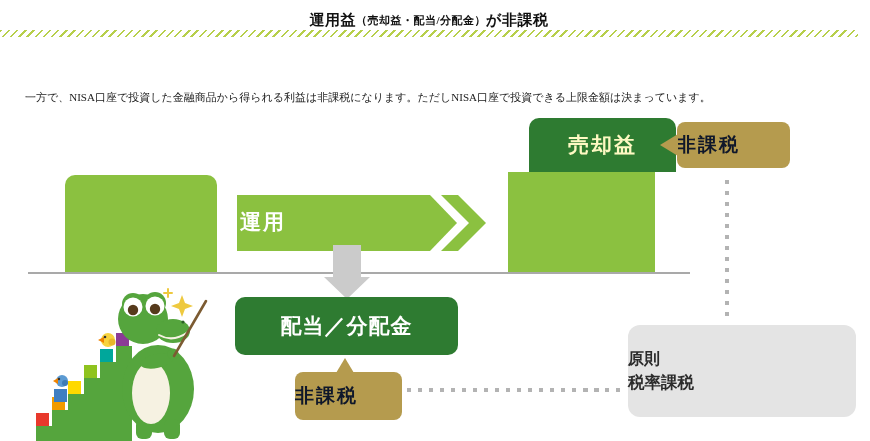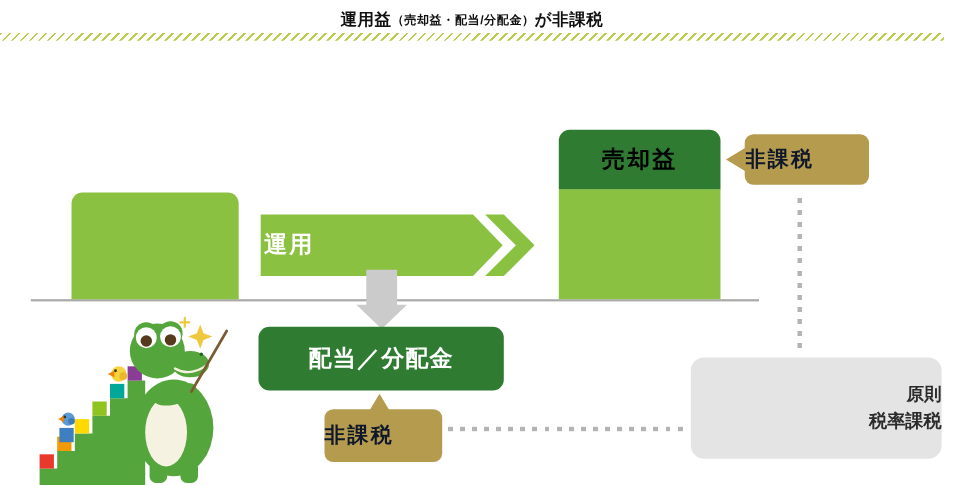--- a/index.html
+++ b/index.html
@@ -2,21 +2,21 @@
 <html><head>
 <meta charset="utf-8">
 <style>
   * { margin: 0; padding: 0; box-sizing: border-box; }
   html, body { background: #fff; }
   .stage {
     position: relative;
     width: 858px; height: 441px;
     background: #ffffff;
     overflow: hidden;
-    font-family: Liberation Sans, sans-serif;
+    font-family: Liberation Serif, serif;
     color: #1a1a1a;
   }
   
   .title {
     position: absolute; top: 6px; left: 0; width: 100%;
     text-align: center; font-weight: bold; color: #111;
     line-height: 20px; letter-spacing: .5px;
   }
   .title .t-big   { font-size: 15px; vertical-align: middle; }
   .title .t-small { font-size: 11px; vertical-align: middle; }
@@ -43,25 +43,25 @@
   }
   .flow-arrow { position: absolute; left: 233px; top: 193px; }
   .flow-label {
     position: absolute; left: 240px; top: 208px; width: 200px;
     text-align: left; font-size: 21px; font-weight: bold; color: #fff;
     letter-spacing: 2px;
   }
   .down-arrow { position: absolute; left: 318px; top: 245px; }
 
   .bar-right-top {
-    position: absolute; left: 508px; top: 118px;
+    position: absolute; left: 529px; top: 118px;
     width: 147px; height: 54px;
     background: #2e7b31; border-radius: 10px 10px 0 0;
     display: flex; align-items: center; justify-content: center;
-    color: #000000; font-size: 21px; font-weight: bold; letter-spacing: 2px;
+    color: #fef9c3; font-size: 21px; font-weight: bold; letter-spacing: 2px;
   }
   .bar-right-bottom {
     position: absolute; left: 508px; top: 172px;
     width: 147px; height: 100px; background: #8bc140;
   }
 
   
   .badge {
     position: absolute; background: #b59b4e; border-radius: 8px;
     display: flex; align-items: center; 
@@ -96,39 +96,40 @@
   .dash-h {
     position: absolute; left: 407px; top: 388px; width: 216px; height: 4px;
     background: repeating-linear-gradient(to right, #b3b3b3 0 4.5px, transparent 4.5px 11px);
   }
 
   
   .principle-box {
     position: absolute; left: 628px; top: 325px;
     width: 228px; height: 92px;
     background: #e4e4e4; border-radius: 12px;
-    display: flex; flex-direction: column; align-items: flex-end; justify-content: center;
+    display: flex; flex-direction: column; align-items: flex-start; justify-content: center;
     color: #2b2b2b;
   }
   .principle-box .pl1 { font-size: 16px; font-weight: 600; margin-bottom: 2px; }
   .principle-box .pl2 { font-size: 16.5px; font-weight: 600; display: flex; align-items: baseline; }
   .principle-box .rate { font-size: 25px; font-weight: 800; letter-spacing: .5px; }
 
   .mascot { position: absolute; left: 30px; top: 285px; }
 </style>
 </head>
 <body>
 
 <div class="stage">
 
   <h1 class="title">
     <span class="t-big">運用益</span><span class="t-small">（売却益・配当/分配金）</span><span class="t-big">が非課税</span>
   </h1>
   <div class="stripe"></div>
 
+  <p class="body-text p2">一方で、NISA口座で投資した金融商品から得られる利益は非課税になります。ただしNISA口座で投資できる上限金額は決まっています。</p>
 
   <div class="baseline"></div>
   <div class="bar-left"></div>
 
   <svg class="flow-arrow" width="256" height="60" viewBox="0 0 256 60">
     <polygon points="4,2 197,2 224,30 197,58 4,58" fill="#8bc140"></polygon>
     <polygon points="208,2 225,2 253,30 225,58 208,58 236,30" fill="#8bc140"></polygon>
   </svg>
   <div class="flow-label">運用</div>
 

